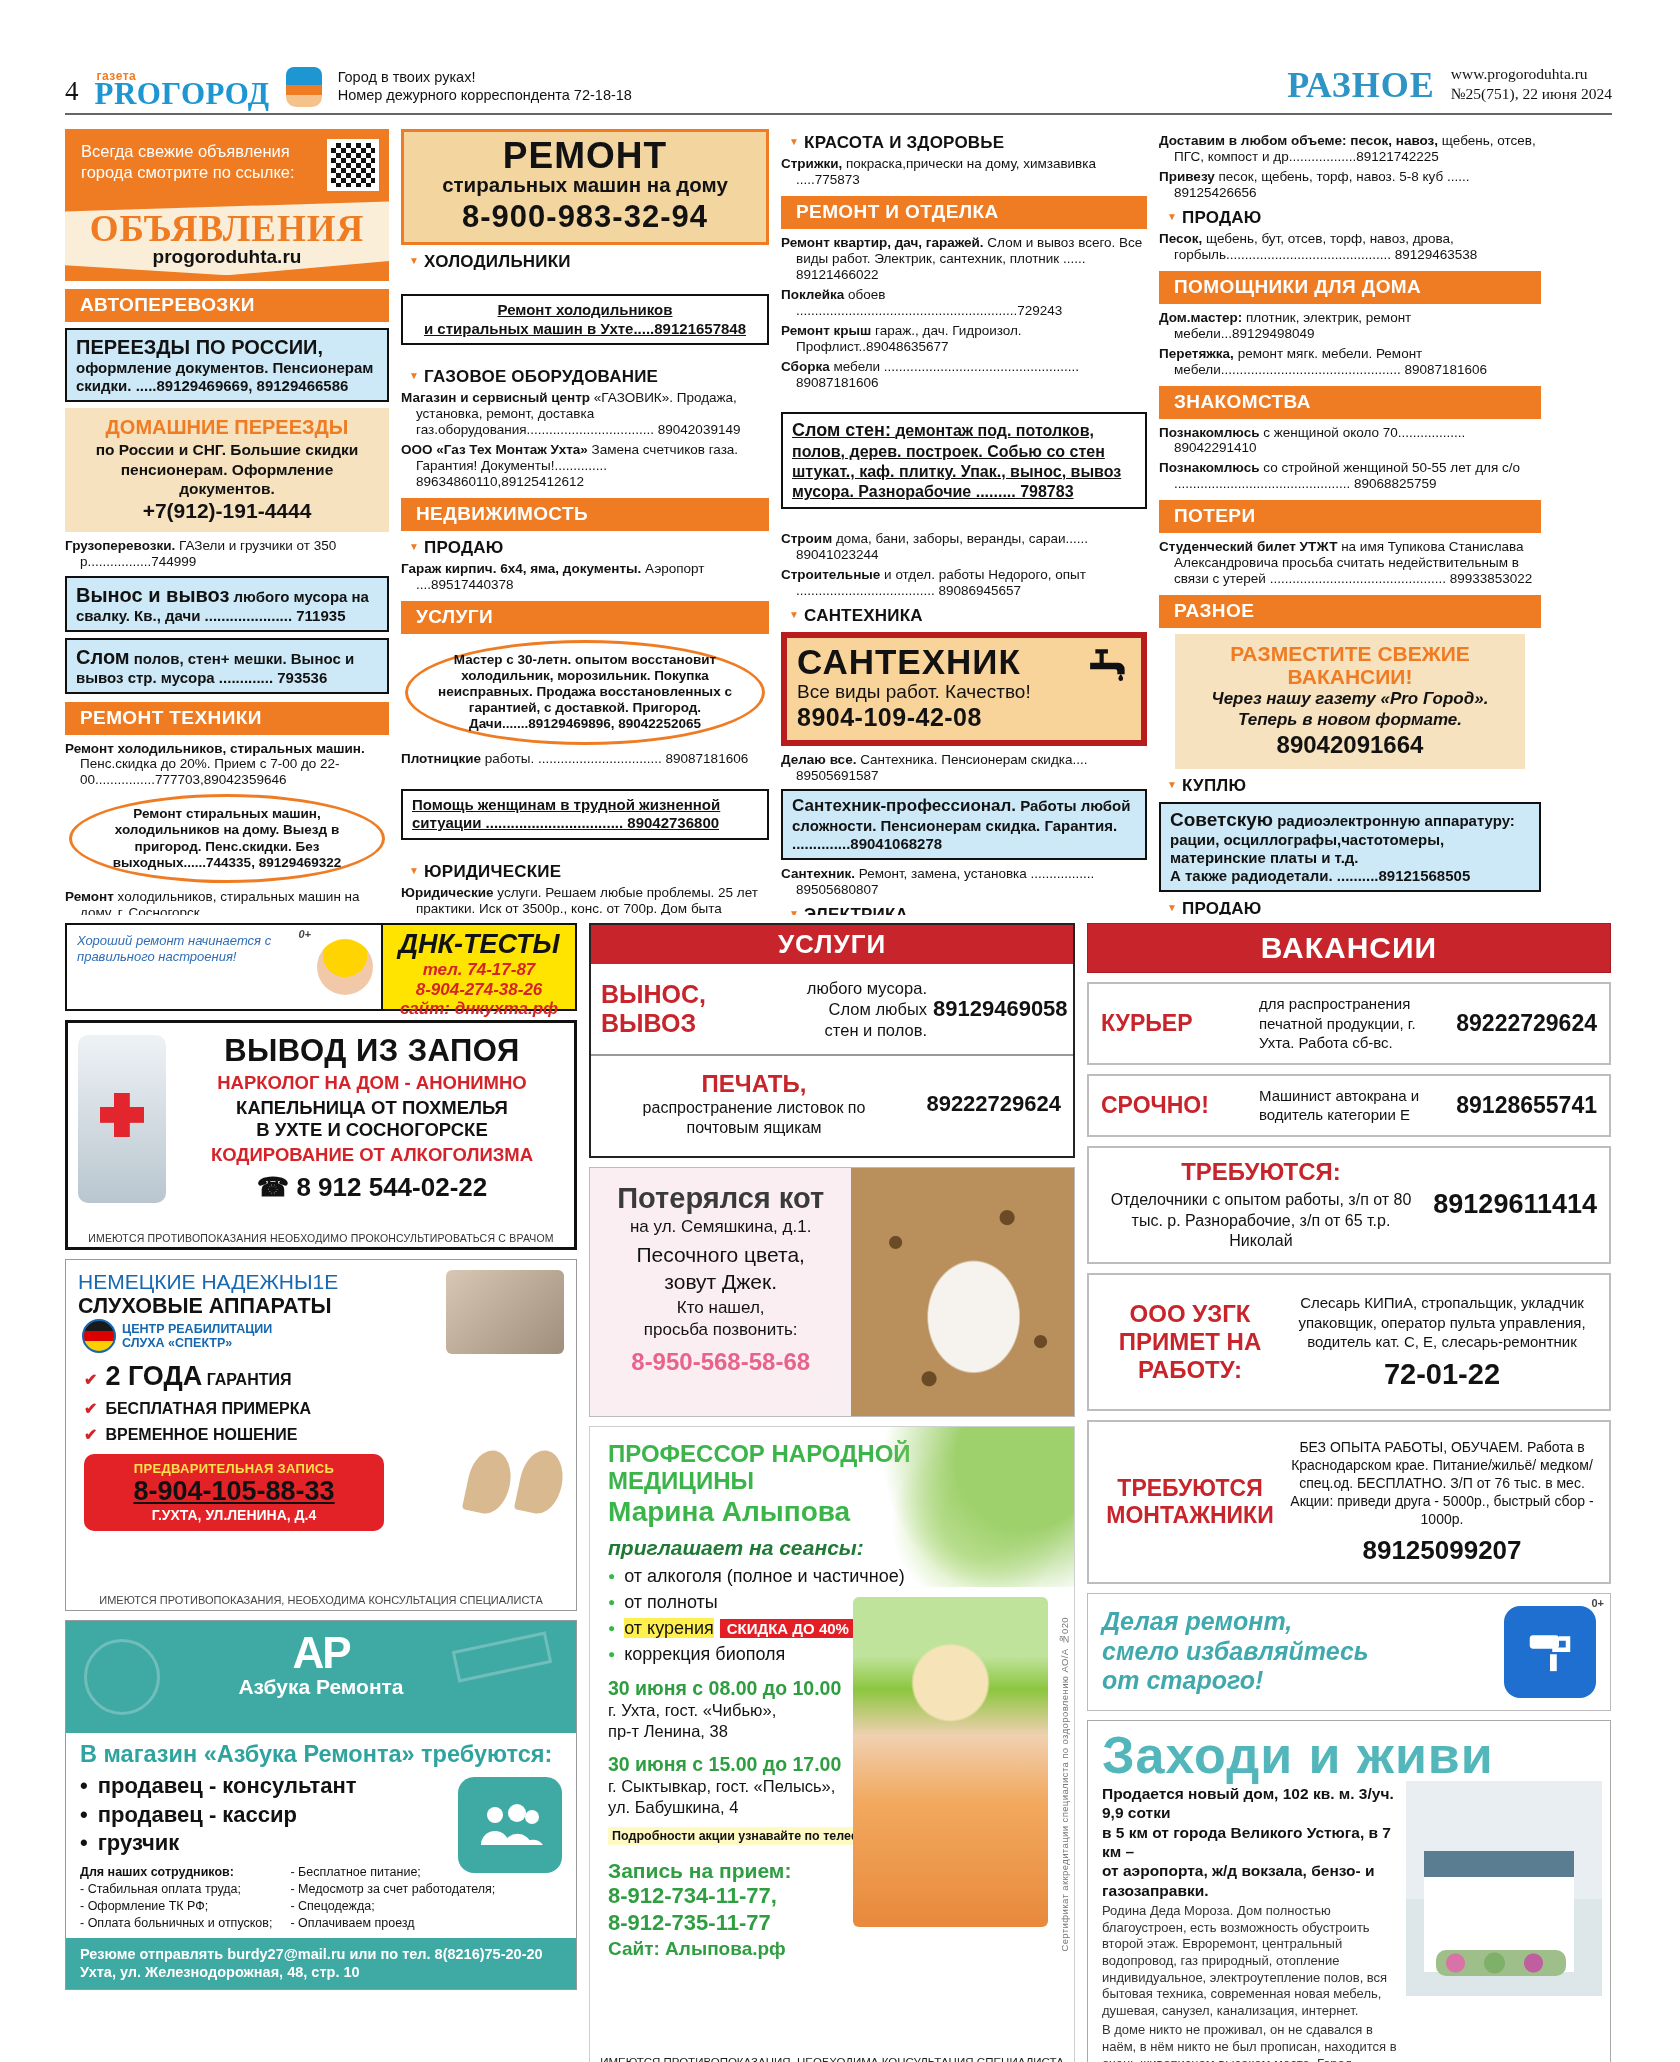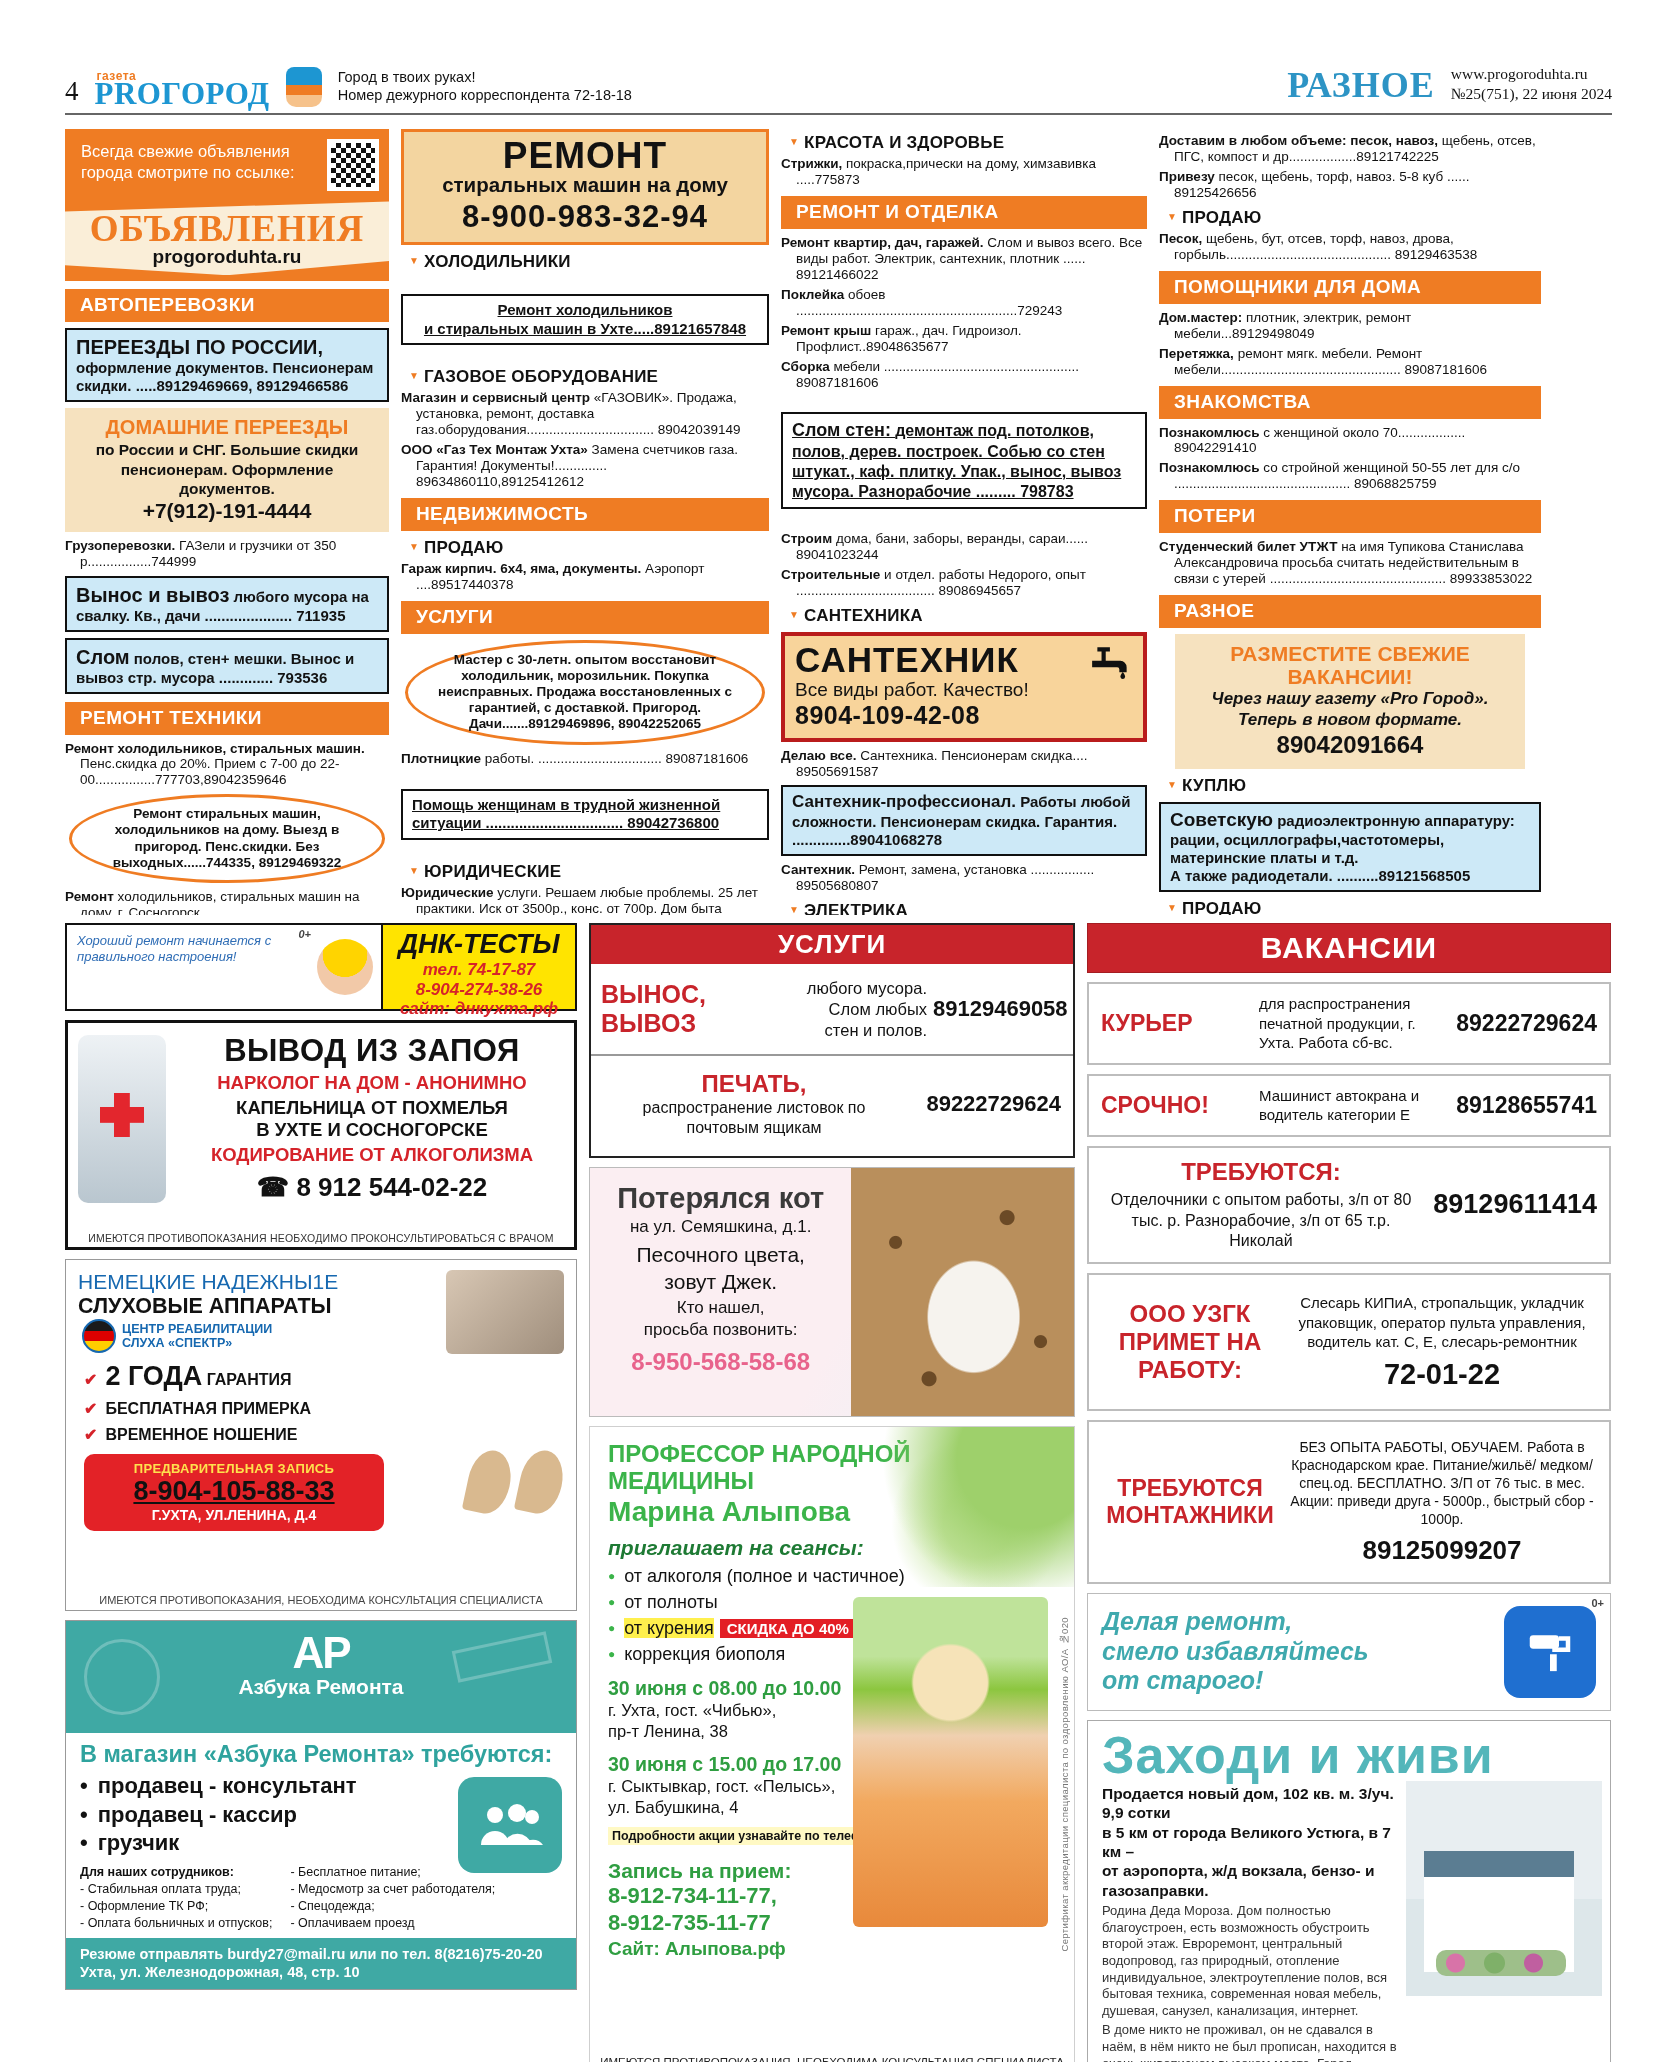--- a/index.html
+++ b/index.html
@@ -53,21 +53,21 @@
   .dom-phone { font-weight:bold; font-size:21px; }
 
   
   .c2ad { background:#f3d5a0; border:3px solid #ef7c23; text-align:center; padding:5px 4px 7px; margin-top:6px;}
   .c2ad .l1 { font-weight:bold; font-size:37px; letter-spacing:1px; line-height:1;}
   .c2ad .l2 { font-weight:bold; font-size:20.5px; line-height:1.1;}
   .c2ad .ph { font-weight:bold; font-size:31px; letter-spacing:1px; margin-top:2px;}
   .bxw.center { text-align:center; }
 
   
-  .sant { background:#f8d49b; border:4px solid #b91c1c; padding:6px 10px 8px; margin:6px 0; position:relative;}
+  .sant { background:#f8d49b; border:6px solid #b91c1c; padding:6px 10px 8px; margin:6px 0; position:relative;}
   .sant .t { font-weight:bold; font-size:35px; letter-spacing:1px; line-height:1;}
   .sant .s { font-size:19px; margin-top:2px;}
   .sant .p { font-weight:bold; font-size:25px; letter-spacing:.5px;}
   .faucet { position:absolute; right:8px; top:8px; }
 
   
   .vacad { background:#f6e2bf; text-align:center; padding:8px 8px 10px; margin:6px 16px;}
   .vacad .o { color:#ef7c23; font-weight:bold; font-size:21px; line-height:1.1;}
   .vacad .k { font-weight:bold; font-size:17px; line-height:1.25;font-style:italic;}
   .vacad .p { font-weight:bold; font-size:24px;}

